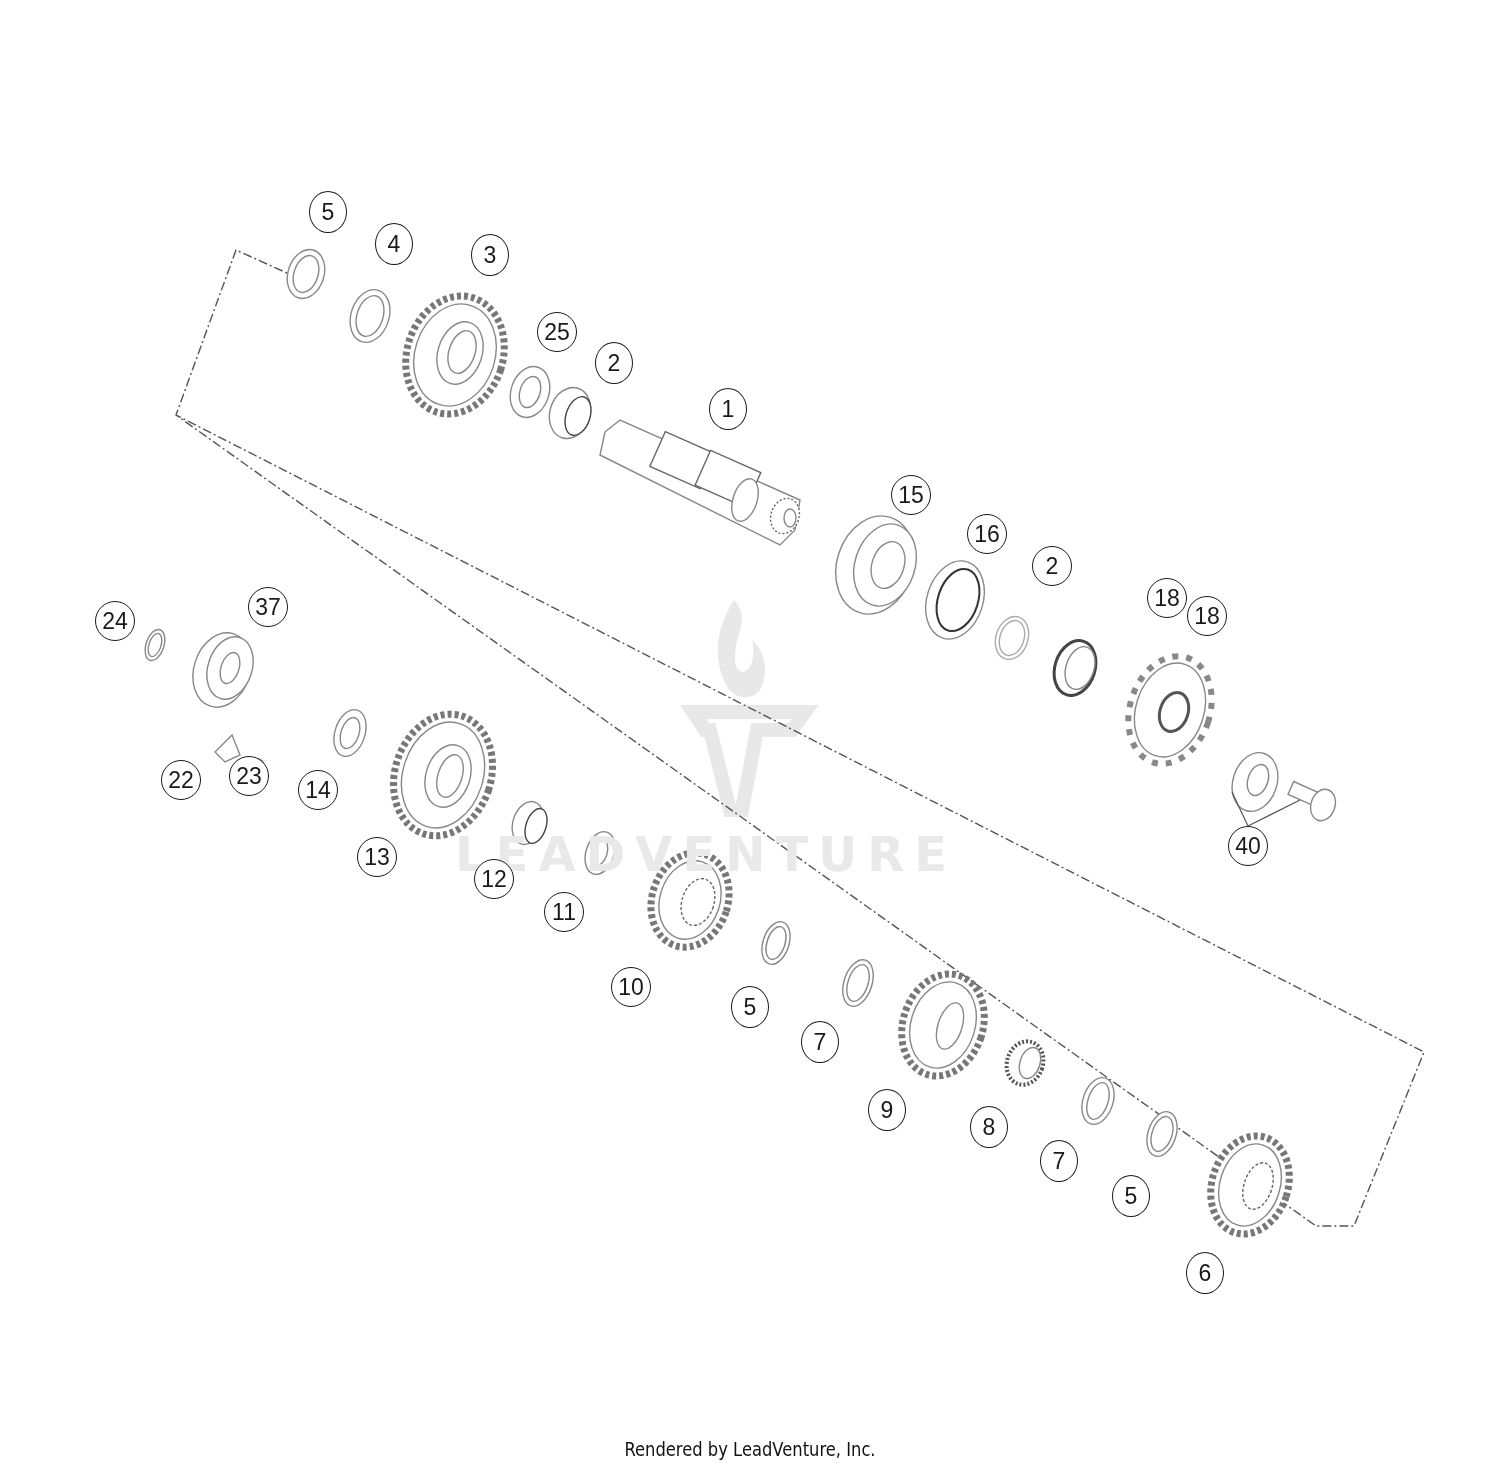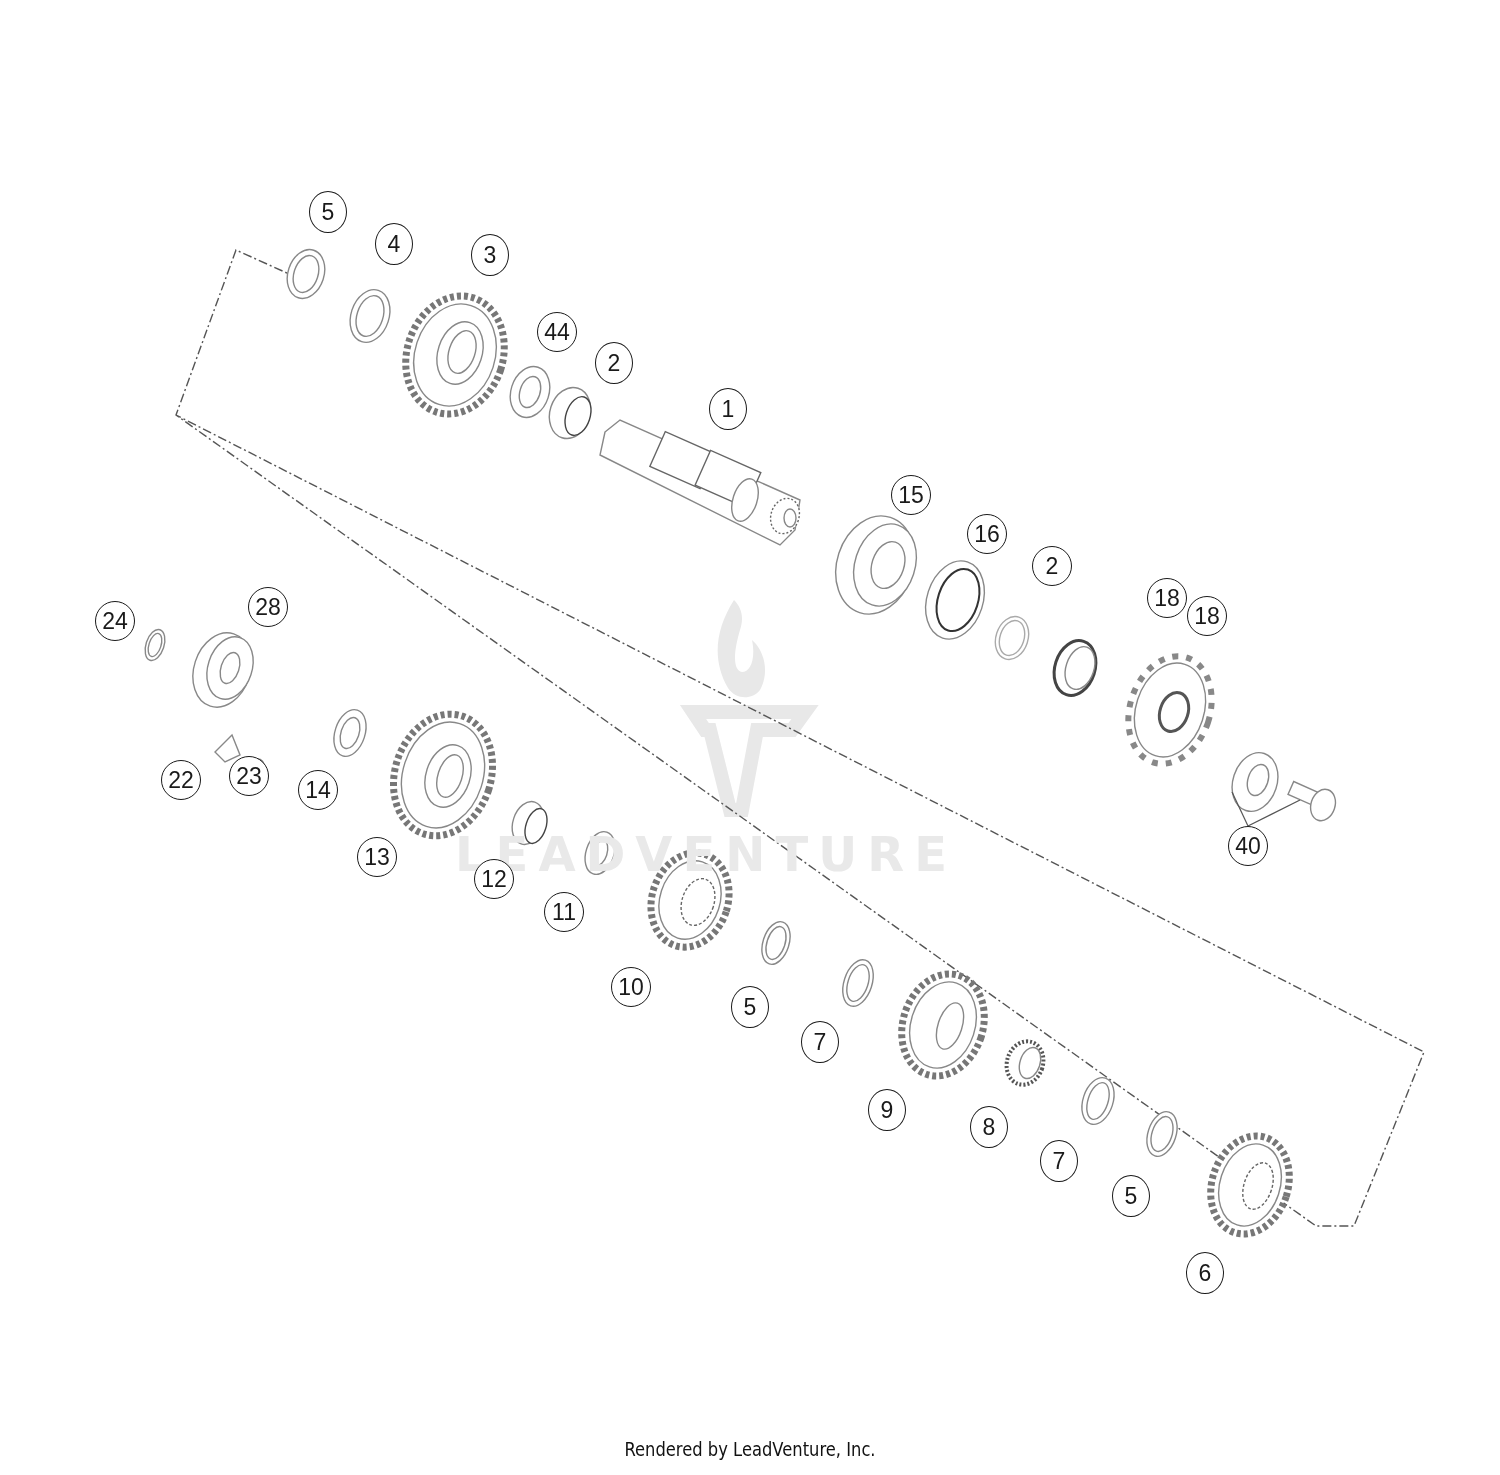--- a/index.html
+++ b/index.html
@@ -206,31 +206,31 @@
       </g>
     </g>
   </svg>
 
   <div class="wm-text">LEADVENTURE</div>
 
   <div id="callouts">
       <div class="callout narrow" style="left: 328px; top: 212px;">5</div>
       <div class="callout narrow" style="left: 394px; top: 244px;">4</div>
       <div class="callout narrow" style="left: 490px; top: 255px;">3</div>
-      <div class="callout" style="left: 557px; top: 332px;">44</div>
+      <div class="callout" style="left: 557px; top: 332px;">25</div>
       <div class="callout narrow" style="left: 614px; top: 363px;">2</div>
       <div class="callout narrow" style="left: 728px; top: 409px;">1</div>
       <div class="callout" style="left: 911px; top: 495px;">15</div>
       <div class="callout" style="left: 987px; top: 534px;">16</div>
       <div class="callout" style="left: 1052px; top: 566px;">2</div>
       <div class="callout" style="left: 1167px; top: 598px;">18</div>
       <div class="callout" style="left: 1207px; top: 616px;">18</div>
       <div class="callout" style="left: 1248px; top: 846px;">40</div>
       <div class="callout" style="left: 115px; top: 621px;">24</div>
-      <div class="callout" style="left: 268px; top: 607px;">28</div>
+      <div class="callout" style="left: 268px; top: 607px;">37</div>
       <div class="callout" style="left: 181px; top: 780px;">22</div>
       <div class="callout" style="left: 249px; top: 776px;">23</div>
       <div class="callout" style="left: 318px; top: 790px;">14</div>
       <div class="callout" style="left: 377px; top: 857px;">13</div>
       <div class="callout" style="left: 494px; top: 879px;">12</div>
       <div class="callout" style="left: 564px; top: 912px;">11</div>
       <div class="callout" style="left: 631px; top: 987px;">10</div>
       <div class="callout narrow" style="left: 750px; top: 1007px;">5</div>
       <div class="callout narrow" style="left: 820px; top: 1042px;">7</div>
       <div class="callout narrow" style="left: 887px; top: 1110px;">9</div>

